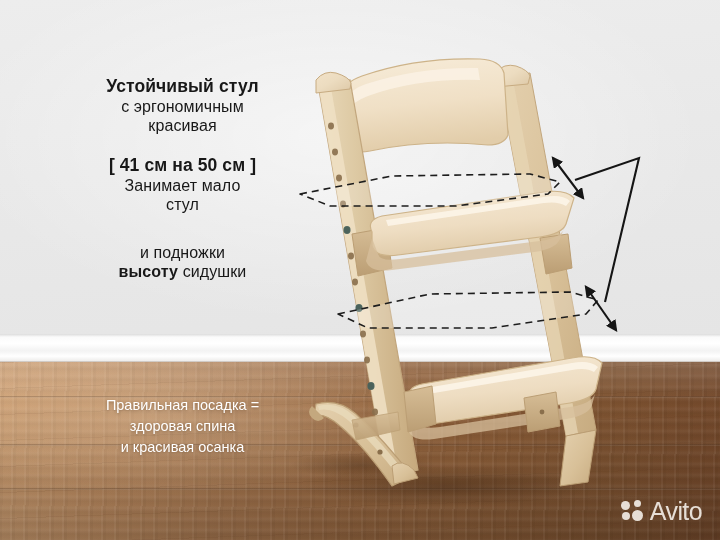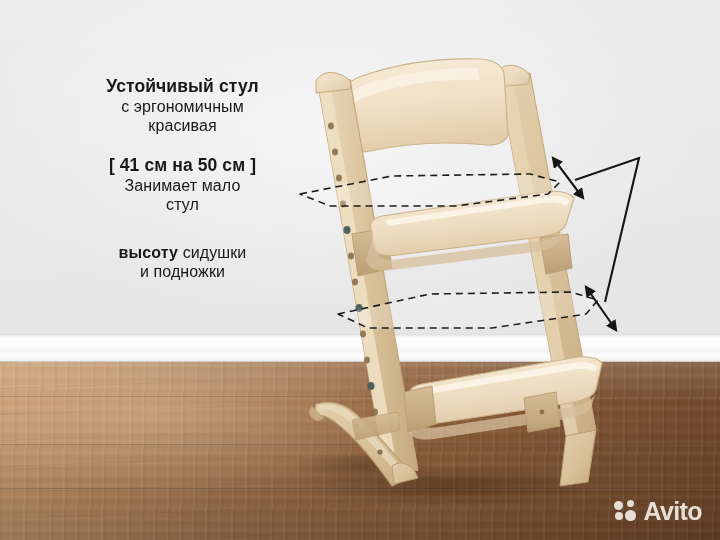--- a/index.html
+++ b/index.html
@@ -91,21 +91,21 @@
     display: flex; align-items: center; gap: 6px;
     opacity: .92;
   }
   .avito-dots { position: relative; width: 23px; height: 22px; }
   .avito-dots i { position: absolute; border-radius: 50%; background: #f2ece5; display:block; }
   .avito-dots i.d1 { width: 9px;  height: 9px;  left: 0px;  top: 1px; }
   .avito-dots i.d2 { width: 7px;  height: 7px;  left: 13px; top: 0px; }
   .avito-dots i.d3 { width: 11px; height: 11px; left: 11px; top: 10px; }
   .avito-dots i.d4 { width: 8px;  height: 8px;  left: 1px;  top: 12px; }
   .avito-word {
-    color: #f2ece5; font-size: 25px; font-weight: 700;
+    color: #f2ece5; font-size: 25px; font-weight: 400;
     letter-spacing: -0.6px; line-height: 22px;
   }
 
   
   .chair { position: absolute; left: 0; top: 0; width: 720px; height: 540px; }
   .arrows { position: absolute; left: 0; top: 0; width: 720px; height: 540px; }
 </style>
 </head>
 <body>
 
@@ -275,24 +275,29 @@
     <div class="line-reg">красивая</div>
   </div>
 
   <div class="copy blk2">
     <div class="line-bold">[ 41 см на 50 см ]</div>
     <div class="line-reg">Занимает мало</div>
     <div class="line-reg">стул</div>
   </div>
 
   <div class="copy blk3">
+    <div class="line-reg">и подножки</div>
     <div class="line-reg"><span class="hl">высоту</span><span> сидушки</span></div>
-    <div class="line-reg">и подножки</div>
-  </div>
-
+  </div>
+
+  <div class="white-copy">
+    <div>Правильная посадка =</div>
+    <div>здоровая спина</div>
+    <div>и красивая осанка</div>
+  </div>
 
   <div class="avito">
     <span class="avito-dots">
       <i class="d1"></i>
         <i class="d2"></i>
         <i class="d3"></i>
         <i class="d4"></i>
     </span>
     <span class="avito-word">Avito</span>
   </div>

